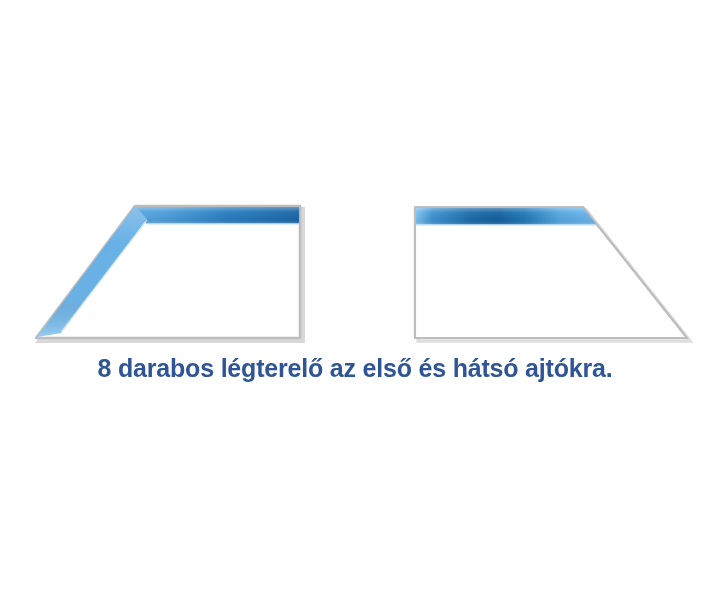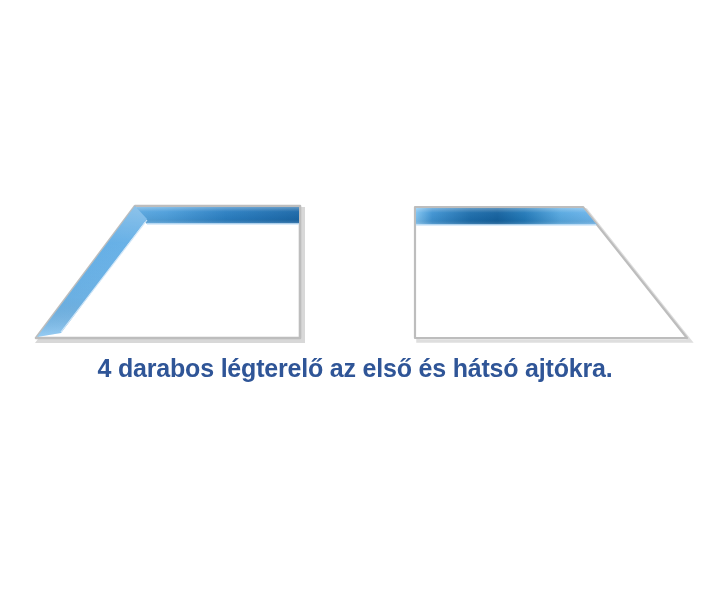--- a/index.html
+++ b/index.html
@@ -101,15 +101,15 @@
 
       <polygon points="415,207 583,207 687,338 415,338" fill="#ffffff" stroke="#bdbdbd" stroke-width="2.2" stroke-linejoin="round"></polygon>
 
       <polygon points="416,208 583,208 597,225 416,225" fill="url(#rightTopBand)"></polygon>
       <polygon points="416,208 583,208 597,225 416,225" fill="url(#bandGloss)"></polygon>
 
       <path d="M416,225 L596,225" stroke="#cfe6f8" stroke-width="1.4" fill="none"></path>
     </g>
   </svg>
 
-  <div id="caption">4 darabos légterelő az első és hátsó ajtókra.</div>
+  <div id="caption">8 darabos légterelő az első és hátsó ajtókra.</div>
 
 </div>
 
 </body></html>

